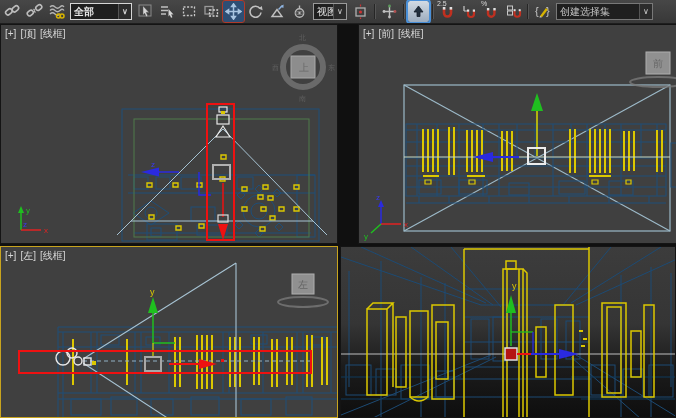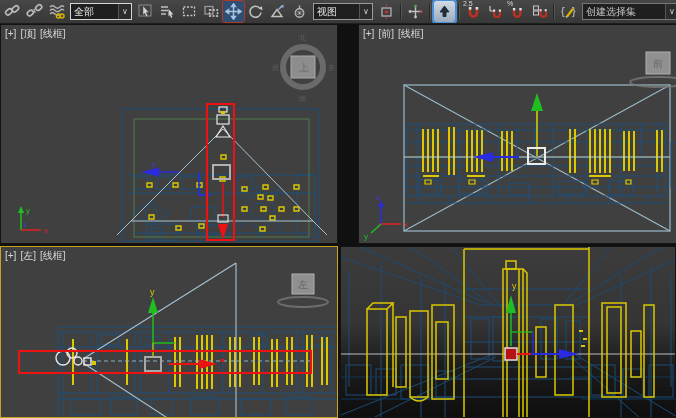--- a/index.html
+++ b/index.html
@@ -14,22 +14,22 @@
   .tbtn svg{display:block;}
   .tbtn.active-move{background:#2e4e74;outline:1px solid #b03a2a;}
   .tbtn.active-kbd{background:linear-gradient(#d2dbe4,#9cacbe);outline:2px solid #4a90d8;}
   .sep{width:2px;height:15px;flex:0 0 auto;margin:0 2px;
     background:linear-gradient(90deg,#262626 50%,#555 50%);}
   .combo{height:17px;background:#1f1f1f;border:1px solid #9a9a9a;display:flex;align-items:center;
     flex:0 0 auto;margin:0 2px;}
   .combo .val{color:#e6e6e6;font-size:10px;padding:0 3px;overflow:hidden;flex:1;}
   .combo .arr{width:13px;height:100%;border-left:1px solid #555;display:flex;align-items:center;
     justify-content:center;color:#cfcfcf;font-size:8px;background:#2c2c2c;}
-  .combo.filter{width:62px;border-color:#d6d6d6;}
-  .combo.coord{width:60px;}
+  .combo.filter{width:62px;border-color:#d6d6d6;font-weight:bold;}
+  .combo.coord{width:34px;}
   .combo.sets{width:97px;border-color:#787878;}
   .combo.sets .val{color:#c6c6c6;}
   .snaplbl{position:absolute;left:0px;top:-1px;font-size:7px;color:#d8d8d8;}
   
   .vp-wrap{position:absolute;left:0;top:24px;width:676px;height:346px;background:#101010;}
   .vp{position:absolute;background:#404040;border:1px solid #141414;overflow:hidden;}
   .vp.active{border:1px solid #c8a41e;text-decoration:underline;}
   .vp.cam{background:linear-gradient(#3c3c3c 0%,#353535 45%,#1c1c1c 70%,#0e0e0e 100%);}
   #vp-tl{left:0;top:0;width:338px;height:220px;}
   #vp-tr{left:358px;top:0;width:336px;height:220px;}

